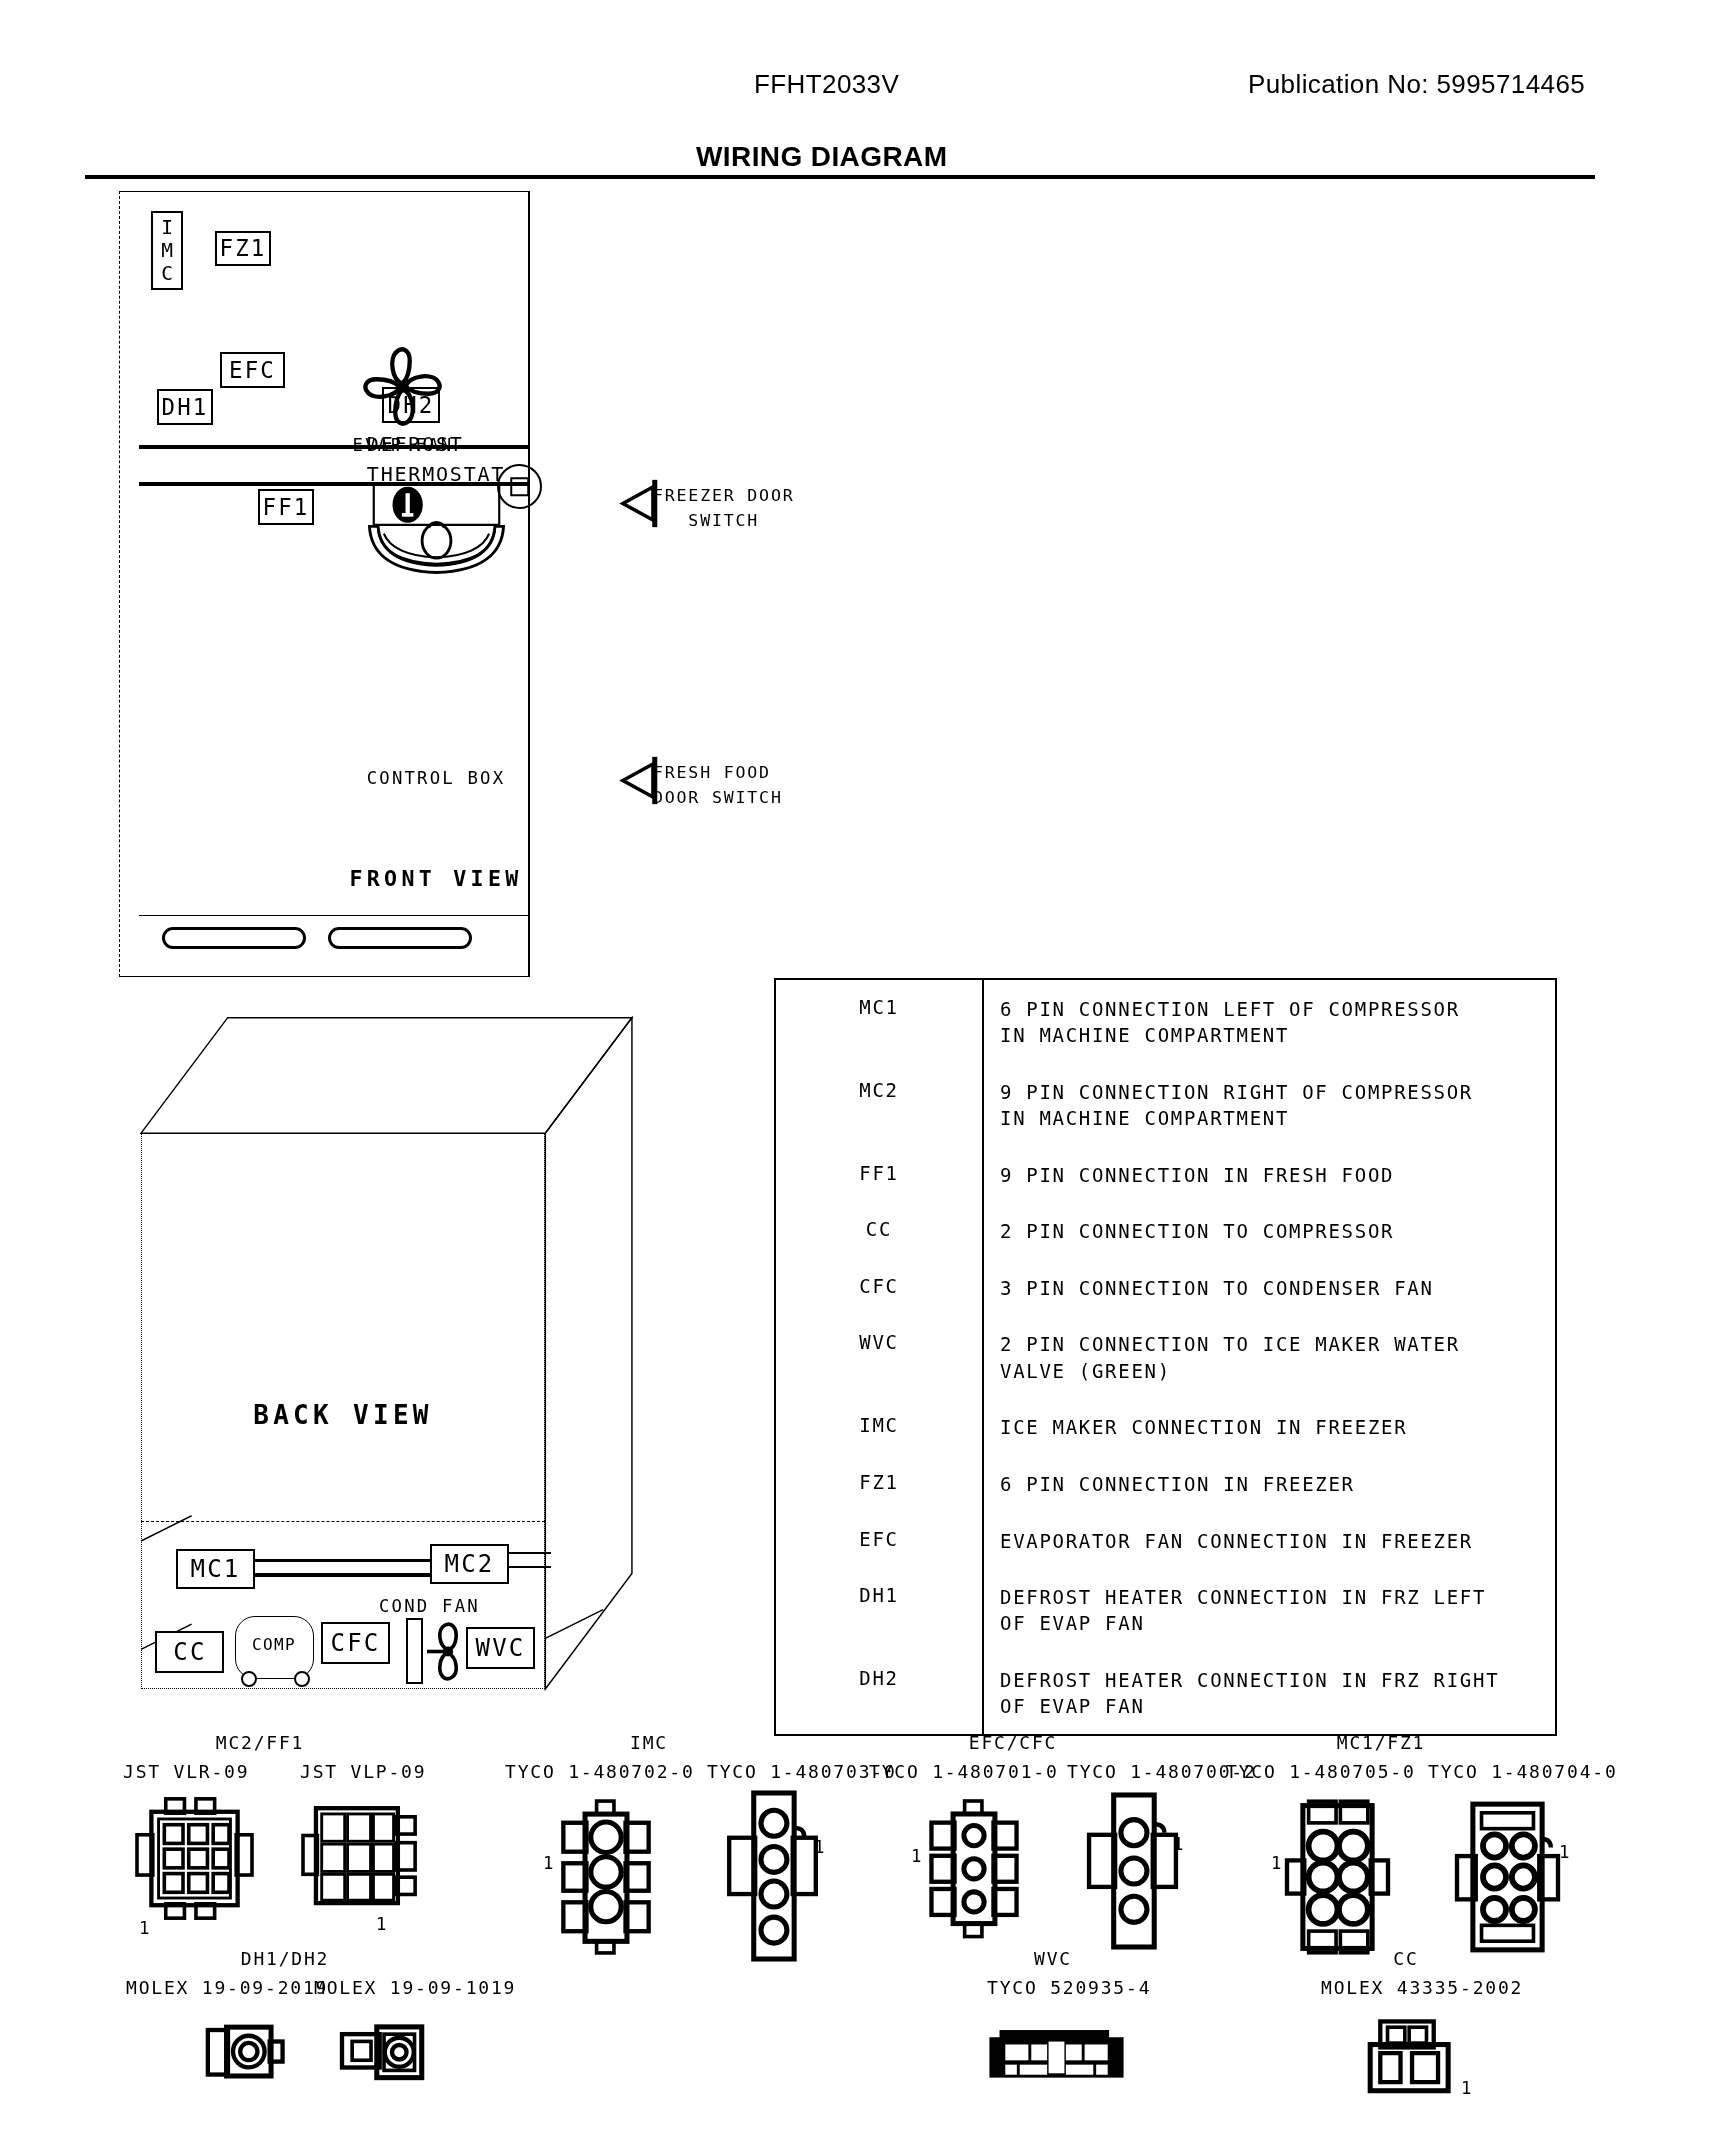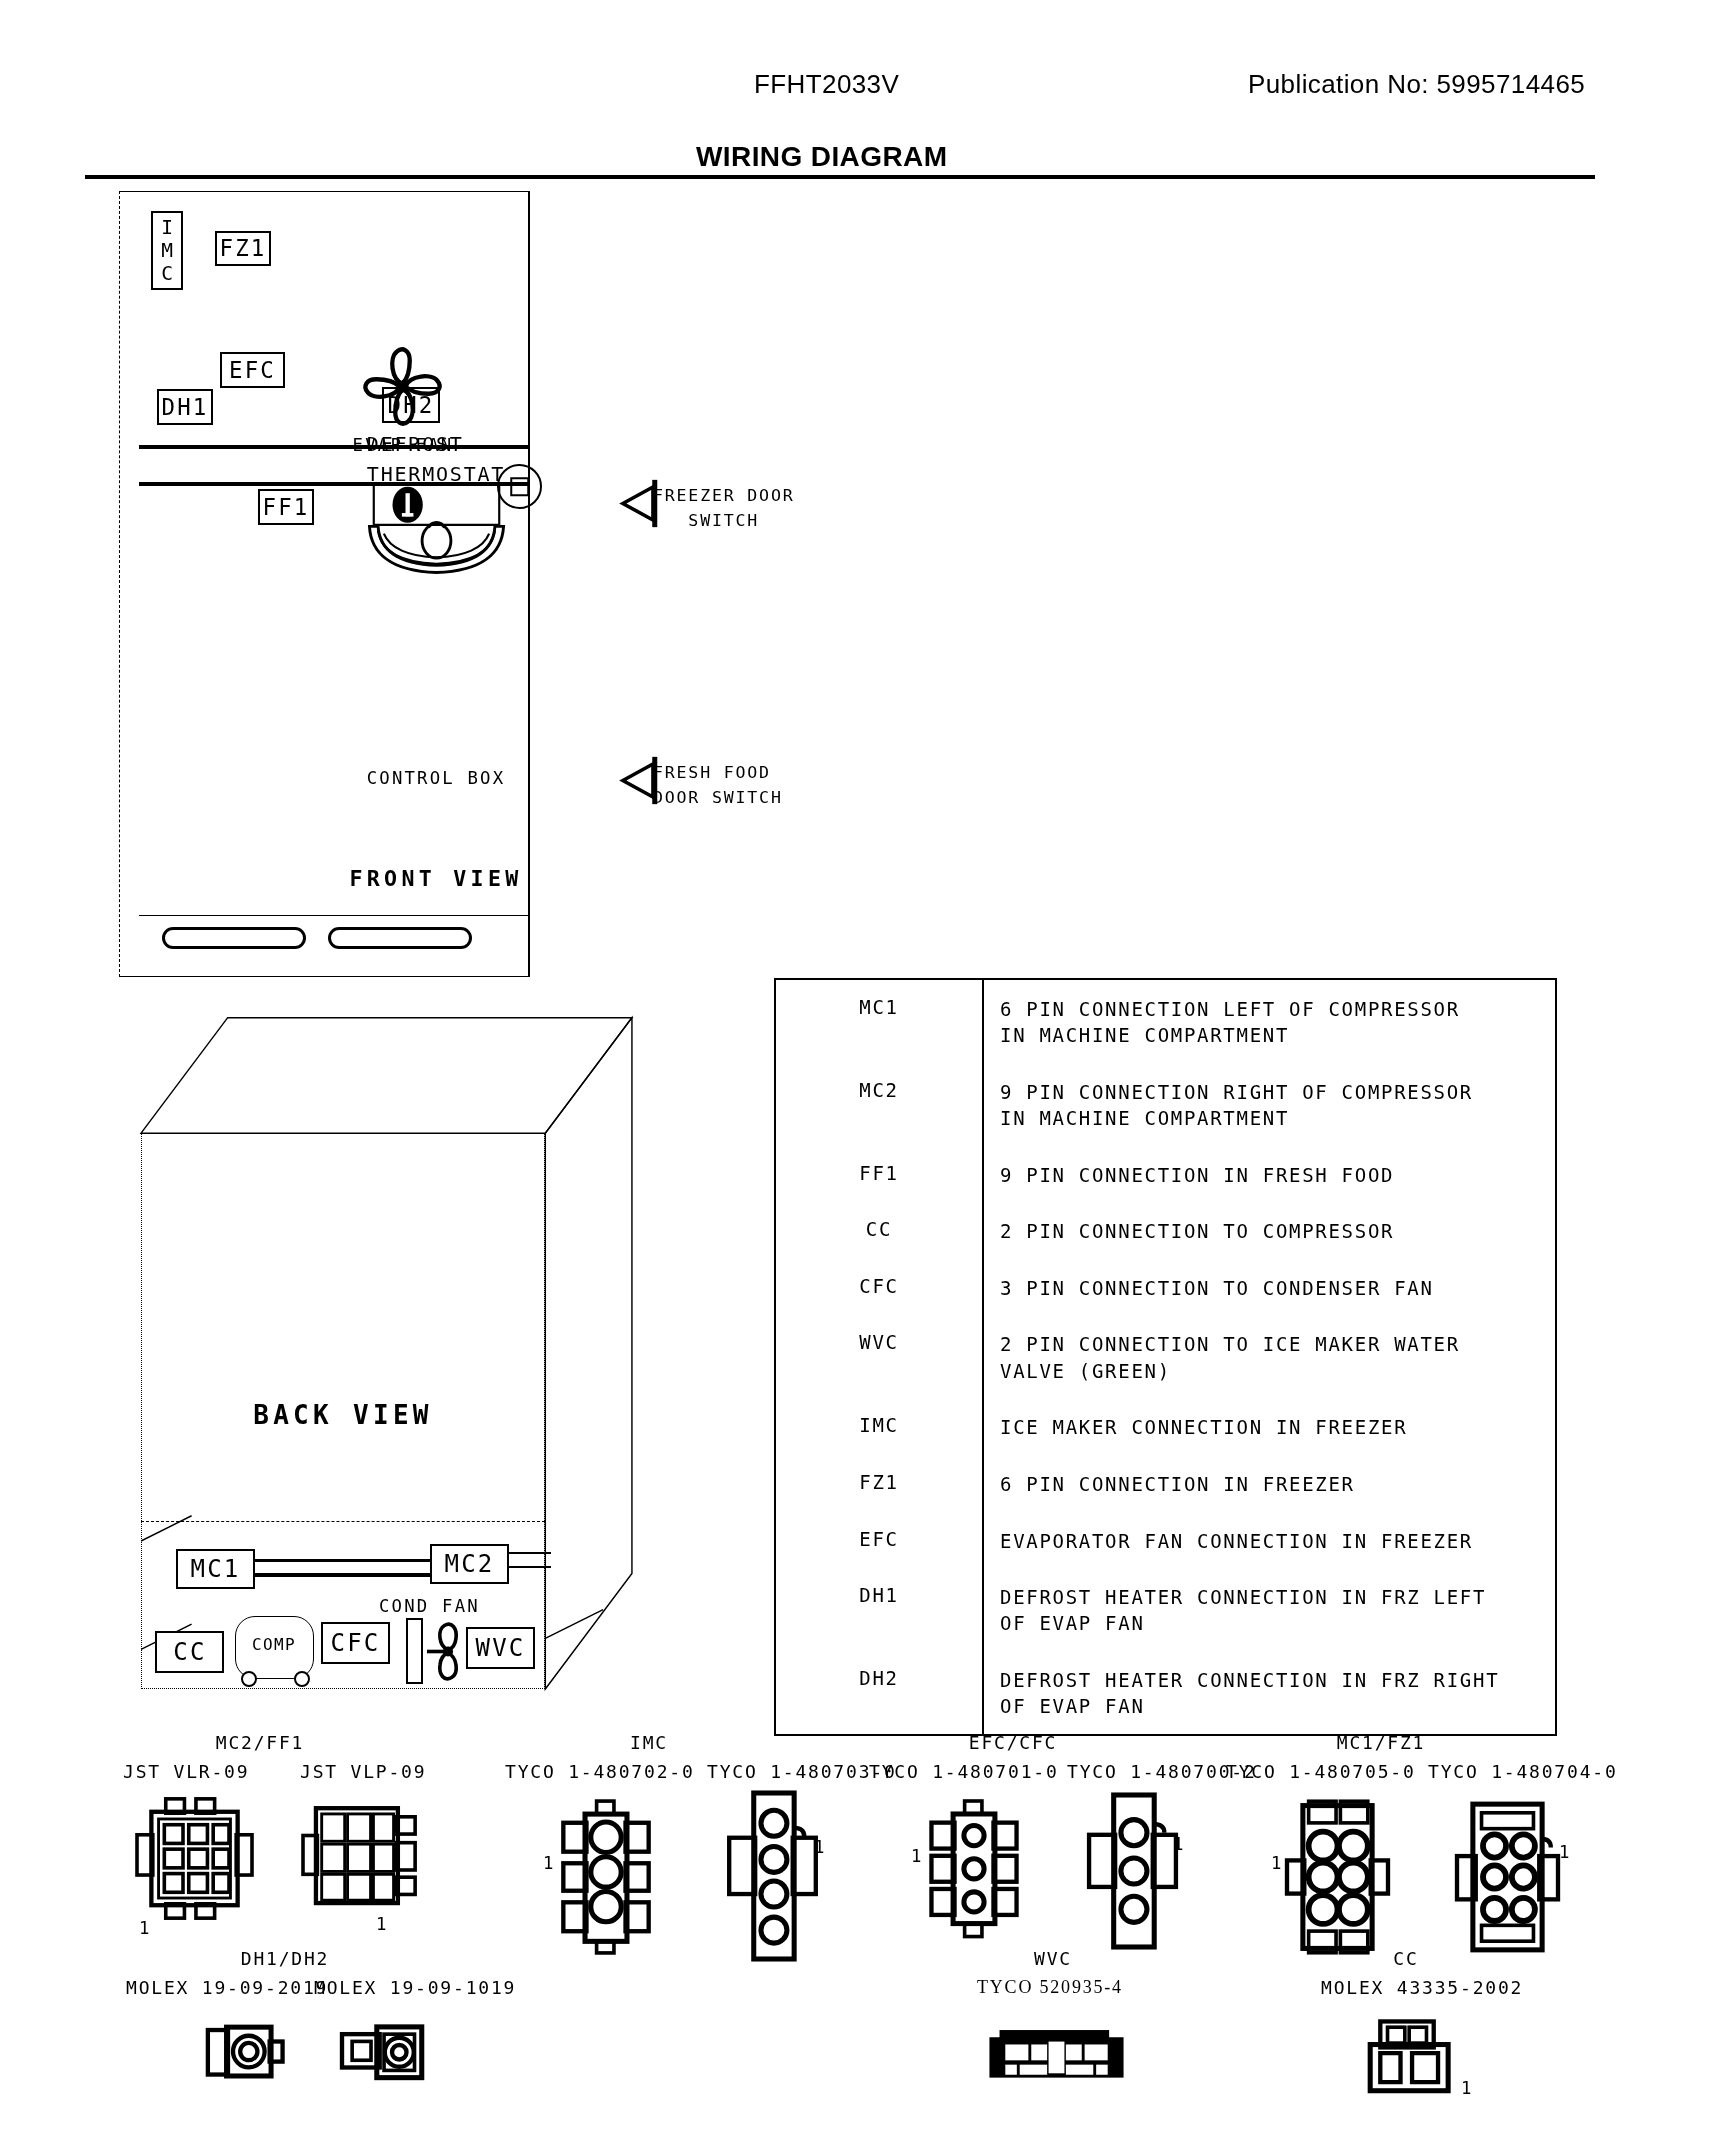--- a/index.html
+++ b/index.html
@@ -491,21 +491,21 @@
       <rect x="14" y="24" width="26" height="26" fill="none" stroke="#000" stroke-width="5"></rect>
       <rect x="48" y="4" width="62" height="70" fill="none" stroke="#000" stroke-width="7"></rect>
       <rect x="58" y="14" width="42" height="50" fill="none" stroke="#000" stroke-width="5"></rect>
       <circle cx="79" cy="39" r="20" fill="none" stroke="#000" stroke-width="6"></circle>
       <circle cx="79" cy="39" r="10" fill="none" stroke="#000" stroke-width="6"></circle>
     </svg>
   </div>
 
   <div class="conn-group" style="left:945px;top:216px;">
     <div class="cg-title" style="left:108px;top:0;transform:translateX(-50%);">WVC</div>
-    <div class="cg-part" style="left:32px;top:29px;font-family:Liberation Serif, serif;">TYCO 520935-4</div>
+    <div class="cg-part" style="left:42px;top:29px;">TYCO 520935-4</div>
     <svg style="position:absolute;left:43px;top:79px;" width="137" height="58" viewBox="0 0 190 80">
       <rect x="2" y="14" width="186" height="56" fill="#000"></rect>
       <rect x="16" y="4" width="152" height="12" fill="#000"></rect>
       <rect x="24" y="24" width="32" height="22" fill="#fff"></rect>
       <rect x="60" y="24" width="22" height="22" fill="#fff"></rect>
       <rect x="108" y="24" width="22" height="22" fill="#fff"></rect>
       <rect x="134" y="24" width="32" height="22" fill="#fff"></rect>
       <rect x="84" y="20" width="22" height="44" fill="#fff"></rect>
       <rect x="24" y="52" width="16" height="14" fill="#fff"></rect>
       <rect x="44" y="52" width="38" height="14" fill="#fff"></rect>

